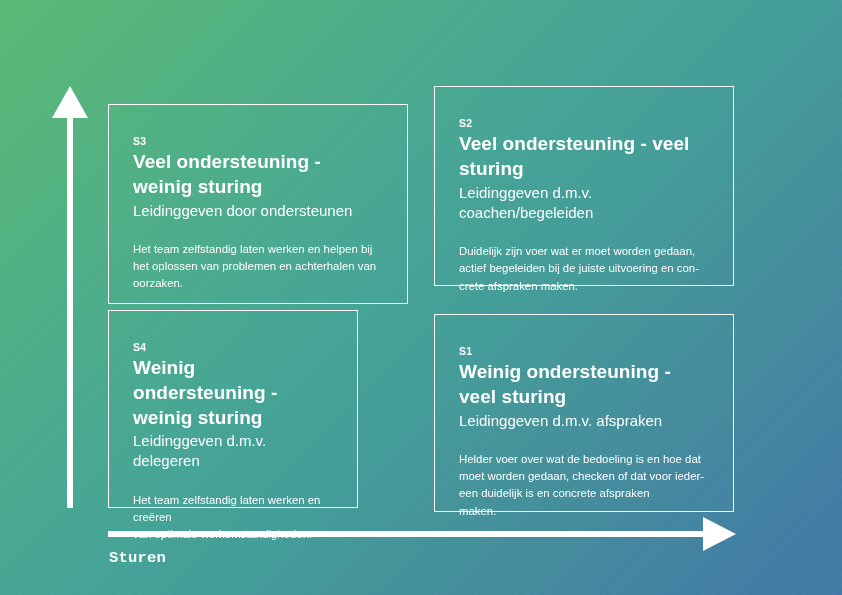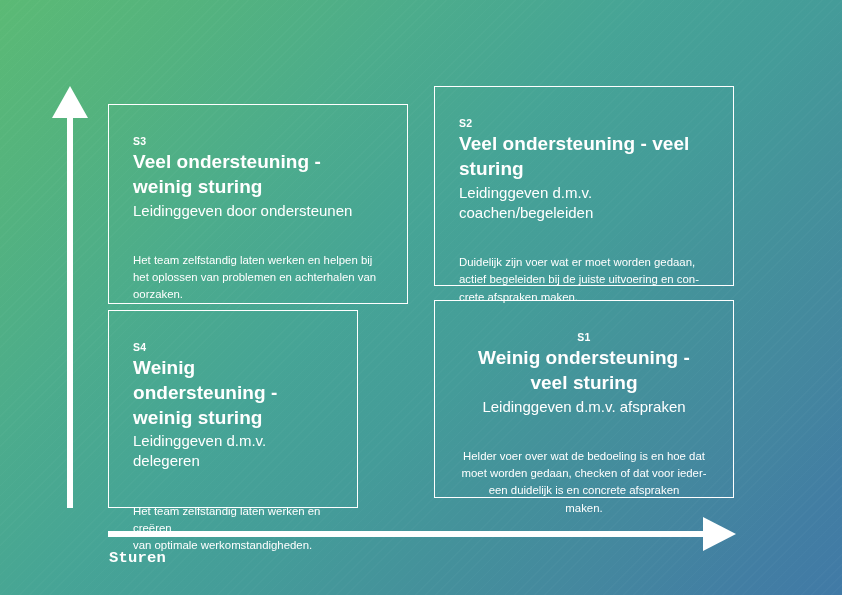--- a/index.html
+++ b/index.html
@@ -97,21 +97,21 @@
   
   .quad {
     position: absolute;
     border: 1.6px solid #ffffff;
     box-sizing: border-box;
     color: #ffffff;
   }
   .quad-tl { left: 108px;  top: 104px;  width: 300px; height: 200px; }
   .quad-tr { left: 434px;  top: 86px;  width: 300px; height: 200px; }
   .quad-bl { left: 108px;  top: 310px; width: 250px; height: 198px; }
-  .quad-br { left: 434px;  top: 300px; width: 300px; height: 198px; text-align: center; }
+  .quad-br { left: 434px;  top: 314px; width: 300px; height: 198px; }
 
   .quad-inner {
     padding: 30px 24px 0 24px;
   }
   .quad-code {
     font-size: 10.5px;
     font-weight: bold;
     letter-spacing: 0.3px;
     line-height: 1.25;
     margin: 0 0 2px 0;
@@ -126,21 +126,21 @@
   .quad-subtitle {
     font-size: 15px;
     font-weight: normal;
     line-height: 1.35;
     margin: 0;
   }
   .quad-body {
     font-size: 11.4px;
     font-weight: normal;
     line-height: 1.52;
-    margin: 31px 0 0 0;
+    margin: 20px 0 0 0;
     white-space: pre-line;
   }
 </style>
 </head>
 <body>
 
 <div id="canvas">
 
   <div id="texture"></div>
 

